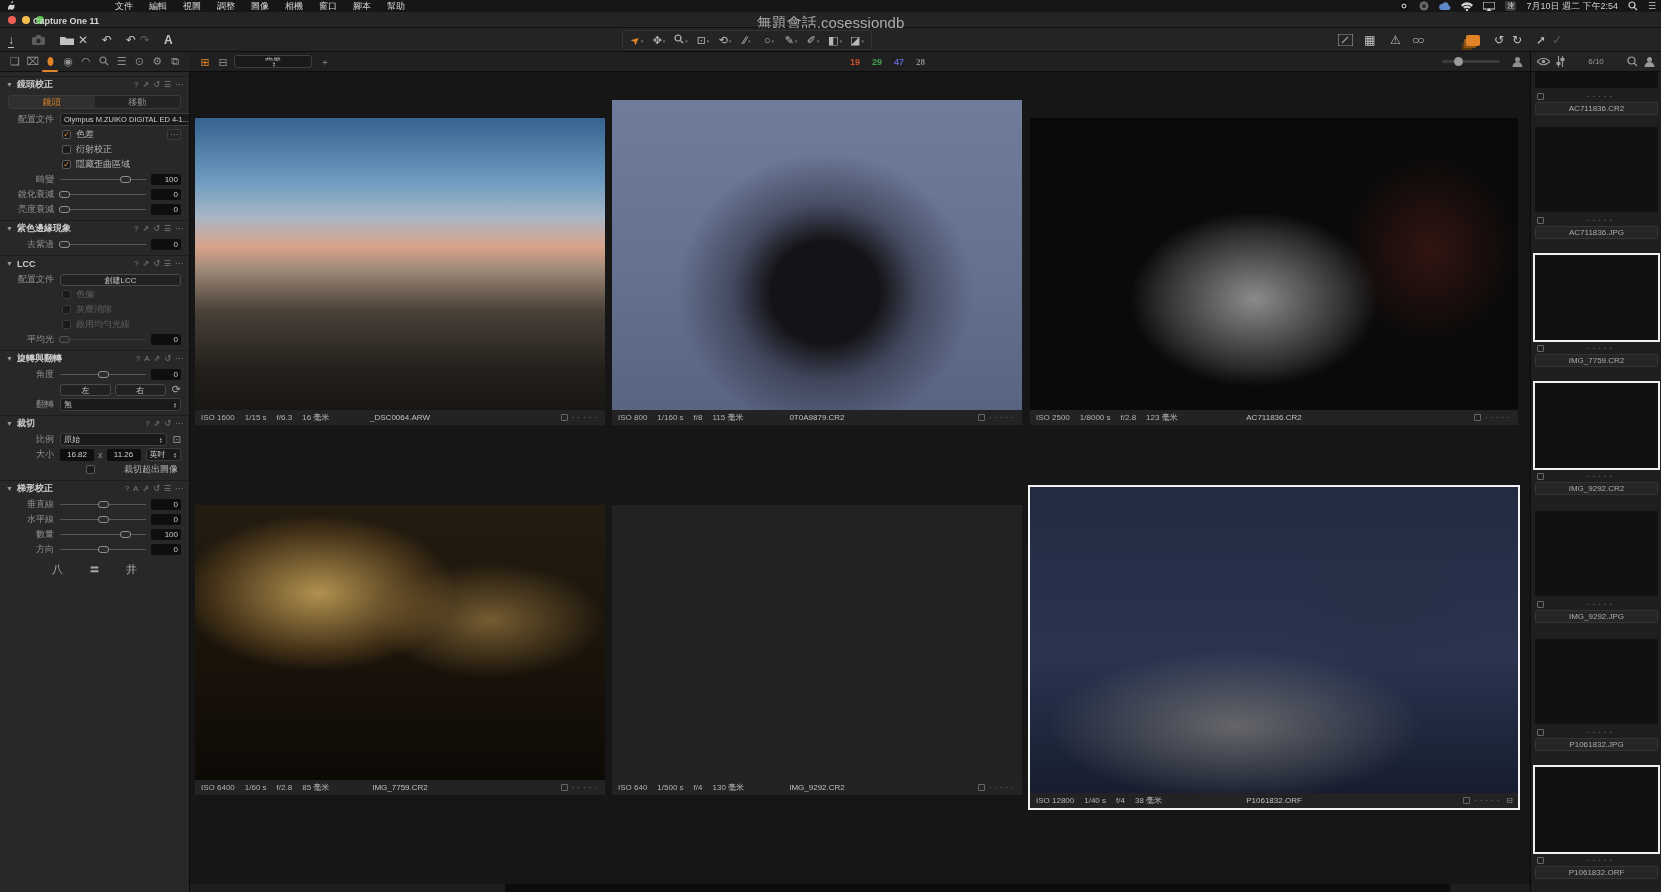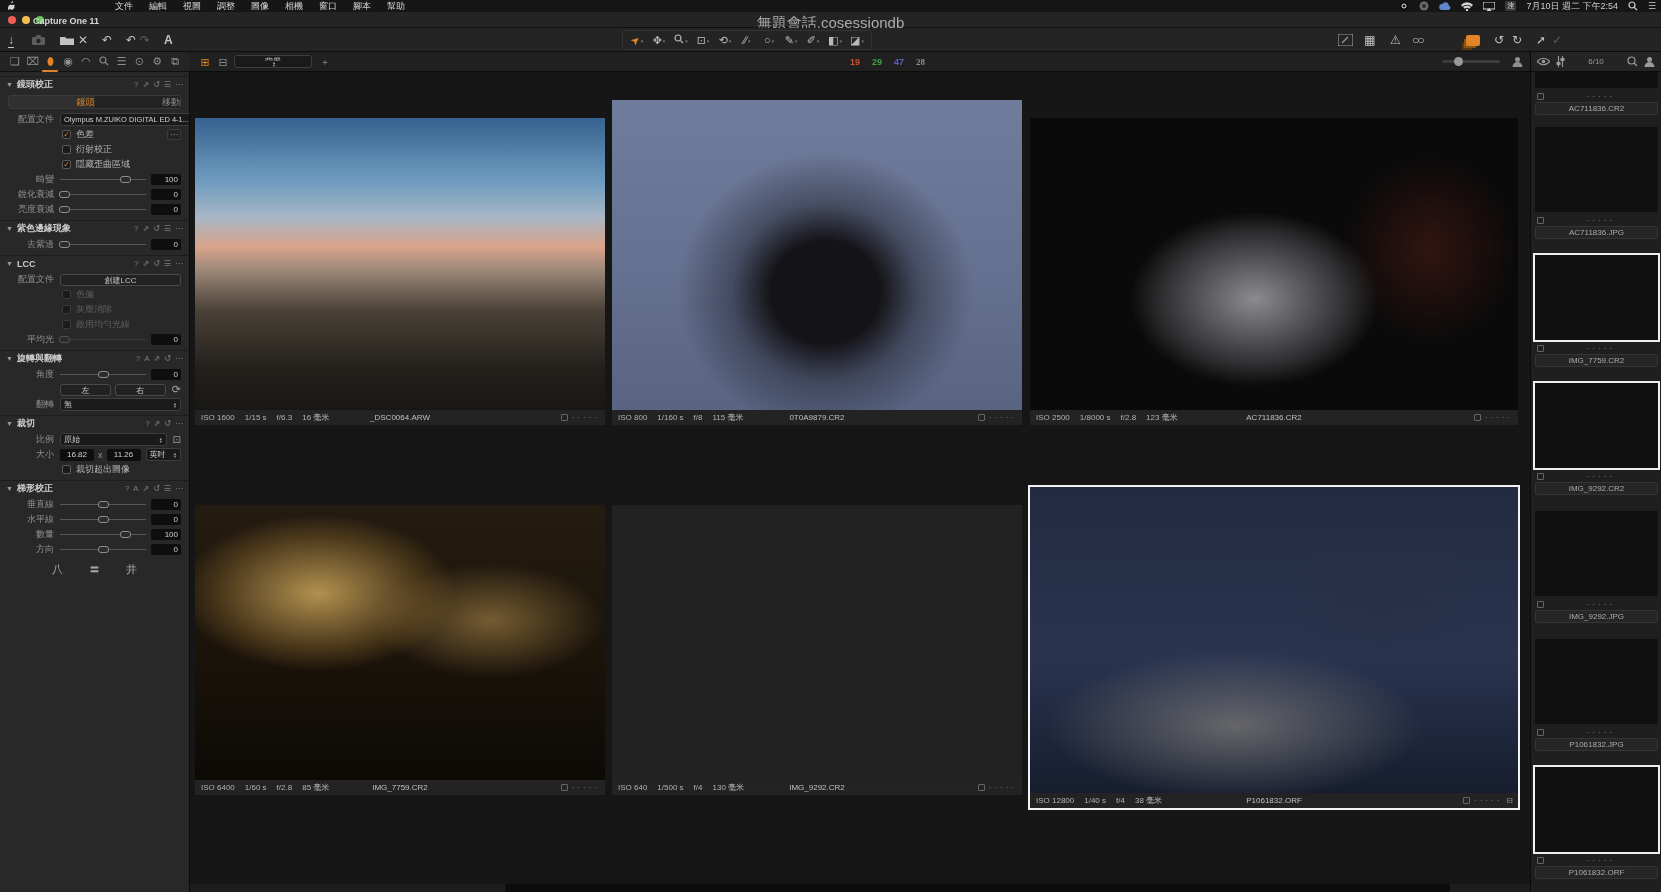--- a/index.html
+++ b/index.html
@@ -73,21 +73,21 @@
   .cklabel { color:#b5b5b5; }
   .cklabel.dim { color:#5f5f5f;text-align:center; }
   .slider { flex:1; position:relative; height:9px; margin-right:5px;}
   .slider .track { position:absolute; left:0; right:0; top:4px; height:1px; background:#575757;}
   .slider .thumb { position:absolute; top:1px; width:11px; height:7px; border:1px solid #8e8e8e;
     border-radius:3px; background:#2c2c2c; margin-left:-5px;}
   .slider.dim .track{ background:#3c3c3c; } .slider.dim .thumb{ border-color:#555; }
   .valbox { width:30px; height:11px; background:#0e0e0e; border-radius:2px; color:#cfcfcf;
     font-size:8px; text-align:right; padding:1px 3px 0 0; flex:none;}
   .segtabs { display:flex; margin:3px 8px 0 8px; border:1px solid #3a3a3a; border-radius:3px; overflow:hidden; height:14px;}
-  .seg { flex:1; text-align:right; font-size:9px; line-height:13px; color:#8f8f8f; background:#232323;}
+  .seg { flex:1; text-align:center; font-size:9px; line-height:13px; color:#8f8f8f; background:#232323;}
   .seg.active { color:#e18427; background:#303030; }
   .btn { border:1px solid #4a4a4a; background:#222; border-radius:3px; color:#c5c5c5;
     font-size:8px; height:12px; line-height:11px; text-align:center; }
   .morebtn { width:14px; height:11px; border:1px solid #3c3c3c; background:#242424; border-radius:2px;
     color:#9a9a9a; font-size:8px; line-height:9px; text-align:center; margin-left:4px; flex:none;}
   .numfield { width:34px; height:12px; background:#0e0e0e; border-radius:2px; color:#cfcfcf;
     font-size:8px; text-align:center; line-height:12px; }
   .kicons { display:flex; justify-content:center; gap:26px; margin-top:6px; color:#a8a8a8; font-size:11px;}
 
   
@@ -509,21 +509,21 @@
     <span style="color:#8f8f8f; padding:0 4px;">x</span>
     <span class="numfield">11.26</span>
     <div class="dropdown" style="flex:1; margin-left:5px;">
       <span class="dval">英吋</span>
       <span class="stepper">
           <span>▲</span>
           <span>▼</span>
         </span>
     </div>
   </div>
-  <div class="row" style="padding-left:62px;">
+  <div class="row" style="padding-left:86px;gap:24px;">
     <span class="cb"></span>
     <span class="cklabel">裁切超出圖像</span>
   </div>
 
   <div class="sect-h">
     <span class="caret">▼</span>
     <span class="st">梯形校正</span>
     <span class="hic">?</span>
     <span class="hic">A</span>
     <span class="hic">⇗</span>

